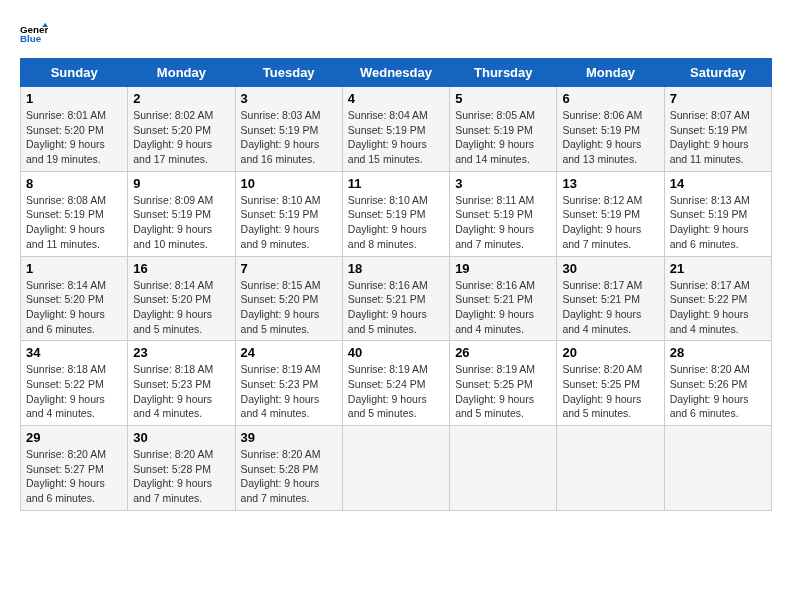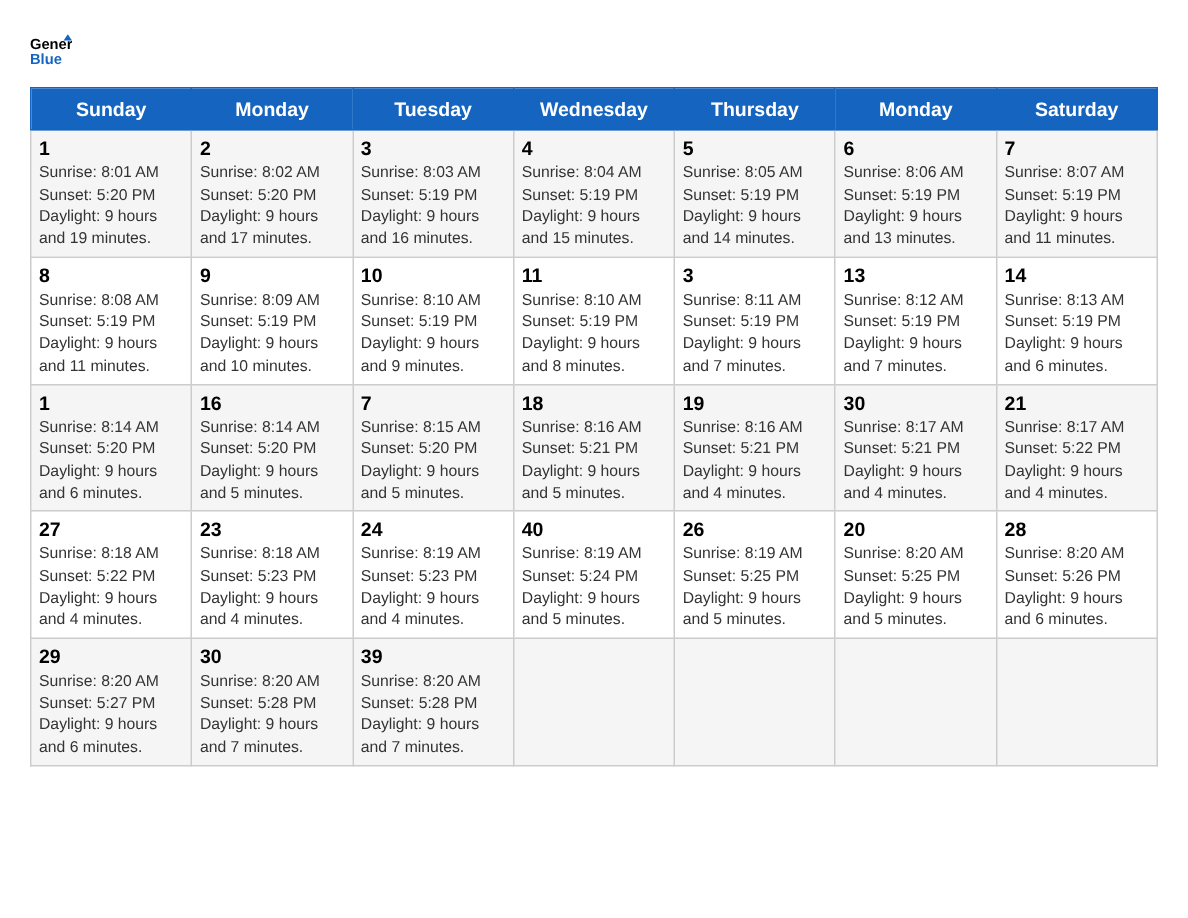--- a/index.html
+++ b/index.html
@@ -240,21 +240,21 @@
         </td>
         <td>
           <span class="day-number">21</span>
           <div class="day-info">
             Sunrise: 8:17 AM<br>Sunset: 5:22 PM<br>Daylight: 9 hours and 4 minutes.
           </div>
         </td>
       </tr>
       <tr>
         <td>
-          <span class="day-number">27</span>
+          <span class="day-number">34</span>
           <div class="day-info">
             Sunrise: 8:18 AM<br>Sunset: 5:22 PM<br>Daylight: 9 hours and 4 minutes.
           </div>
         </td>
         <td>
           <span class="day-number">23</span>
           <div class="day-info">
             Sunrise: 8:18 AM<br>Sunset: 5:23 PM<br>Daylight: 9 hours and 4 minutes.
           </div>
         </td>

